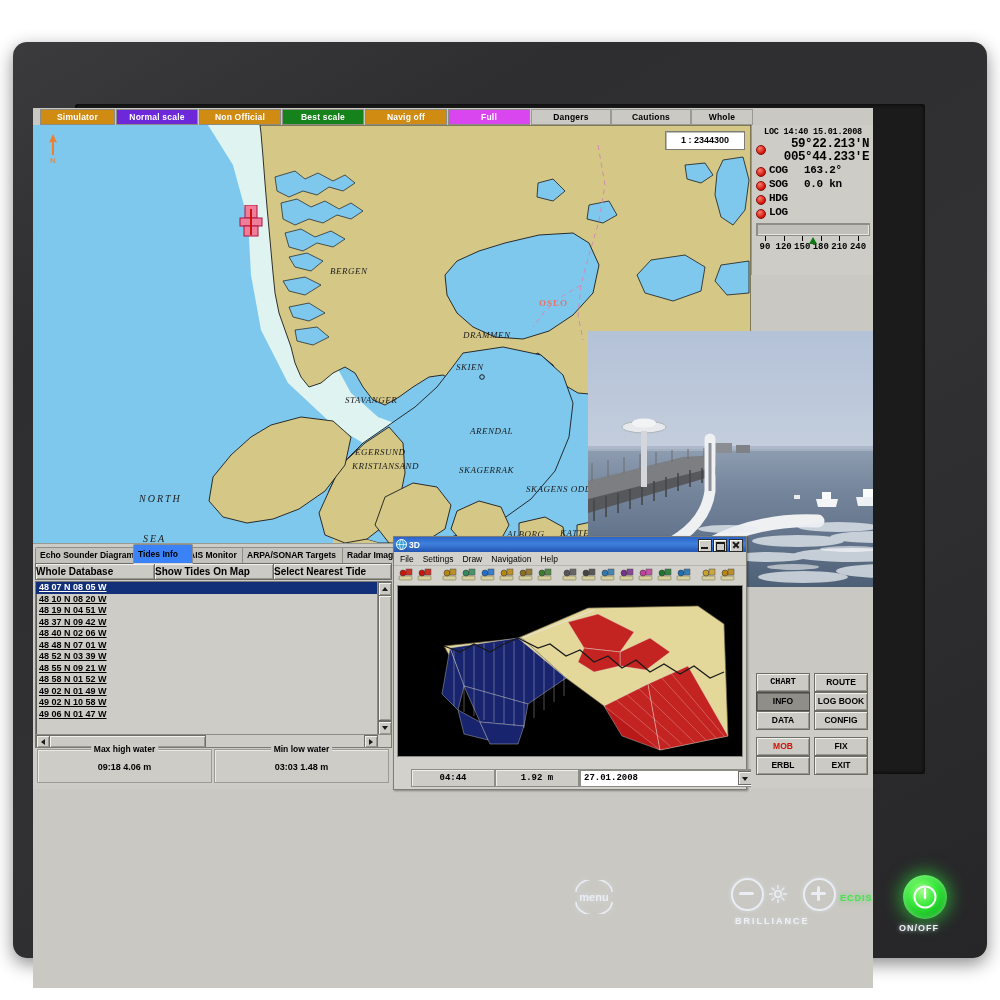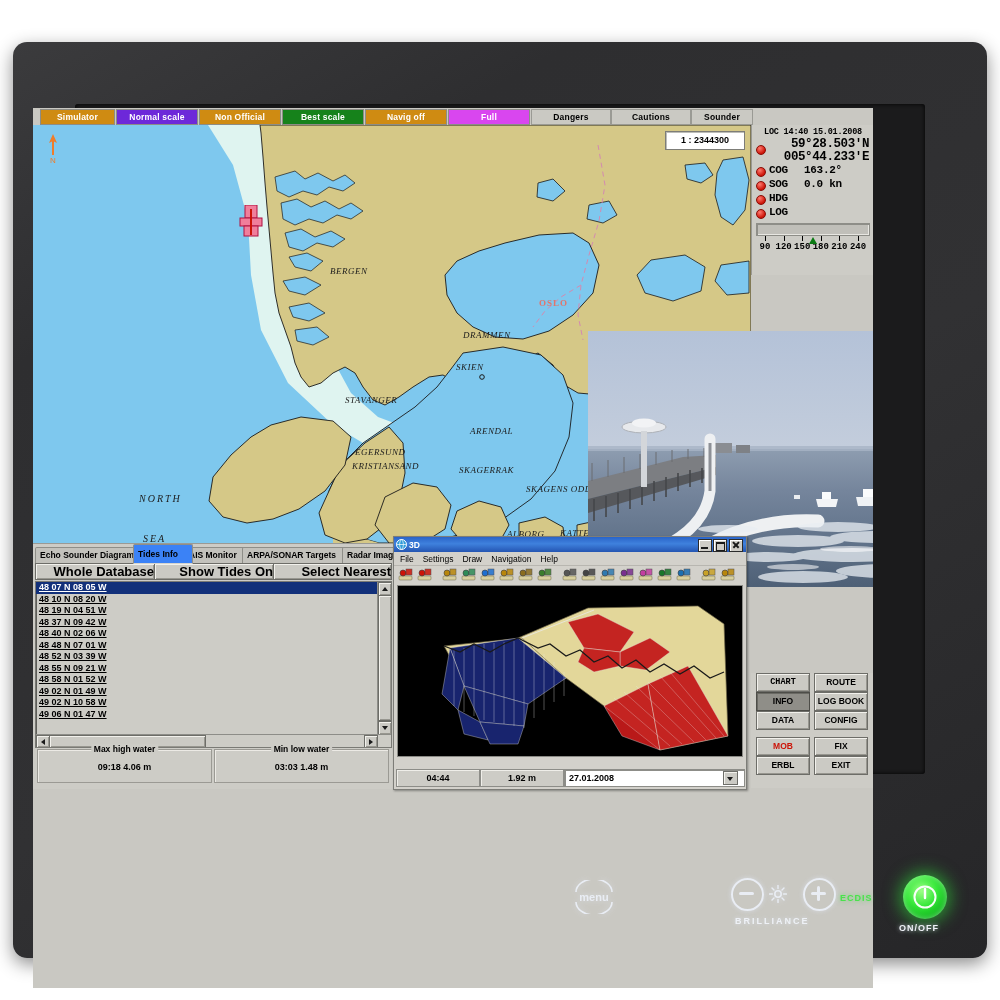--- a/index.html
+++ b/index.html
@@ -61,21 +61,21 @@
 
   
   #botpanel{position:absolute;left:0;top:435px;width:360px;height:245px;background:#cdccc6;
     border-top:1px solid #9a9a95;}
   #tabs{position:relative;height:18px;}
   .tab{position:absolute;top:3px;height:15px;line-height:15px;padding:0 4px;font-size:8.5px;
     font-weight:bold;color:#000;background:#c3c2bc;border:1px solid #8e8e88;border-bottom:none;
     border-radius:2px 2px 0 0;white-space:nowrap;}
   .tab.active{top:0;height:18px;line-height:18px;background:#3b82f6;border-bottom:1px solid #d6d5cf;z-index:3;}
   .btnbar{position:absolute;top:19px;left:2px;width:355px;height:16px;}
-  .gbtn{position:absolute;top:0;height:15px;line-height:15px;text-align:right;font-size:13px;
+  .gbtn{position:absolute;top:0;height:15px;line-height:15px;text-align:left;font-size:10px;
     font-weight:bold;color:#000;background:#cbcac4;
     border:1px solid #6d6d68;box-shadow:inset 1px 1px 0 #f2f1ec, inset -1px -1px 0 #97968f;}
   #listbox{position:absolute;left:2px;top:37px;width:355px;height:165px;background:#cdccc6;
     border:1px solid #7a7a75;box-shadow:inset 1px 1px 0 #5d5d58;overflow:hidden;}
   .lirow{height:11.5px;line-height:11.5px;font-size:9px;font-weight:bold;color:#000;
     padding-left:3px;white-space:nowrap;font-family:"Liberation Sans",sans-serif;text-decoration:underline;}
   .lirow.sel{background:#12307a;color:#fff;}
   .vsb{position:absolute;right:0;top:0;width:13px;height:100%;background:#cdccc6;border-left:1px solid #8d8d88;}
   .hsb{position:absolute;left:0;bottom:0;height:12px;width:100%;background:#cdccc6;border-top:1px solid #8d8d88;}
   .sbbtn{position:absolute;background:#cbcac4;border:1px solid #6d6d68;
@@ -99,21 +99,21 @@
   .winbtn{position:absolute;top:2px;width:12px;height:11px;background:#cfcdc7;border:1px solid #2b2b2b;
     box-shadow:inset 1px 1px 0 #fff;}
   #menubar{height:13px;background:#d3d1cb;border-bottom:1px solid #b8b6b0;
     display:flex;align-items:center;gap:9px;padding-left:6px;}
   #menubar span{font-size:8.5px;color:#000;}
   #toolbar3d{height:18px;background:#d3d1cb;display:flex;align-items:center;padding-left:3px;gap:1px;}
   .tbi{width:18px;height:16px;position:relative;}
   .tbsep{width:5px;}
   #view3d{position:absolute;left:3px;top:48px;width:344px;height:170px;background:#000;
     border:1px solid #8a8a85;box-shadow:inset 1px 1px 0 #5d5d58;overflow:hidden;}
-  #statbar3d{position:absolute;left:2px;bottom:3px;width:346px;height:17px;}
+  #statbar3d{position:absolute;left:17px;bottom:3px;width:346px;height:17px;font-family:Liberation Mono, monospace;}
   .sb3{position:absolute;top:0;height:16px;line-height:16px;text-align:center;font-size:9px;
     font-weight:bold;color:#000;background:#cdccc6;border:1px solid #8d8d88;
     box-shadow:inset 1px 1px 0 #efeee9;}
   .sb3.drop{background:#fff;text-align:left;padding-left:4px;box-shadow:inset 1px 1px 0 #8d8d88;}
 
   
   #rbtns{position:absolute;left:718px;top:565px;width:122px;height:115px;background:#cdccc6;}
   .rb{position:absolute;width:52px;height:17px;line-height:17px;text-align:center;
     font-size:8.5px;font-weight:bold;color:#000;background:#cbcac4;
     border:1px solid #6d6d68;box-shadow:inset 1px 1px 0 #f2f1ec, inset -1px -1px 0 #97968f;}
@@ -147,21 +147,21 @@
 
     <div id="statusbar">
         <div class="sbtn" style="left: 7px; width: 73px; background: rgb(207, 139, 18); color: rgb(255, 255, 255);">Simulator</div>
         <div class="sbtn" style="left: 83px; width: 80px; background: #6d28d9; color: rgb(255, 255, 255);">Normal scale</div>
         <div class="sbtn" style="left: 166px; width: 80px; background: rgb(207, 139, 18); color: rgb(255, 255, 255);">Non Official</div>
         <div class="sbtn" style="left: 249px; width: 80px; background: rgb(22, 130, 27); color: rgb(255, 255, 255);">Best scale</div>
         <div class="sbtn" style="left: 332px; width: 80px; background: rgb(207, 139, 18); color: rgb(255, 255, 255);">Navig off</div>
         <div class="sbtn" style="left: 415px; width: 80px; background: #d946ef; color: rgb(255, 255, 255);">Full</div>
         <div class="sbtn plain" style="left: 498px; width: 78px;">Dangers</div>
         <div class="sbtn plain" style="left: 578px; width: 78px;">Cautions</div>
-        <div class="sbtn plain" style="left: 658px; width: 60px;">Sounder</div>
+        <div class="sbtn plain" style="left: 658px; width: 60px;">Whole</div>
       </div>
 
     <div id="chart">
       <svg width="718" height="418" viewBox="0 0 718 418">
 
         <path d="M175,0 L200,40 L215,95 L218,150 L228,205 L255,258 L300,300 L350,330 L398,348
                  L430,355 L470,352 L505,330 L520,300 L505,272 L470,262 L440,275 L415,300
                  L380,305 L345,292 L318,268 L300,235 L292,195 L295,150 L300,95 L290,40 L280,0 Z" fill="#dff4f0"></path>
         <path d="M395,352 L430,356 L468,352 L506,330 L520,300 L512,284 L470,262 L438,276
                  L412,302 L398,330 Z" fill="#dff4f0"></path>
@@ -351,21 +351,21 @@
           <ellipse cx="205" cy="236" rx="26" ry="3"></ellipse>
           <ellipse cx="310" cy="230" rx="24" ry="3"></ellipse>
         </g>
       </svg>
     </div>
 
     <div id="navpanel">
       <div id="navhdr">LOC  14:40   15.01.2008</div>
       <div style="position:relative;margin-top:1px;">
         <div class="leddot" style="top:7px;"></div>
-        <div class="coordline">59°28.503'N</div>
+        <div class="coordline">59°22.213'N</div>
         <div class="coordline">005°44.233'E</div>
       </div>
       <div id="nav-rows">
           <div class="navrow"><span class="leddot"></span><span>COG</span><span class="val">163.2°</span></div>
           <div class="navrow"><span class="leddot"></span><span>SOG</span><span class="val">0.0  kn</span></div>
           <div class="navrow"><span class="leddot"></span><span>HDG</span><span class="val"></span></div>
           <div class="navrow"><span class="leddot"></span><span>LOG</span><span class="val"></span></div>
         </div>
       <div id="cmpbox"></div>
       <div id="cmpticks">

